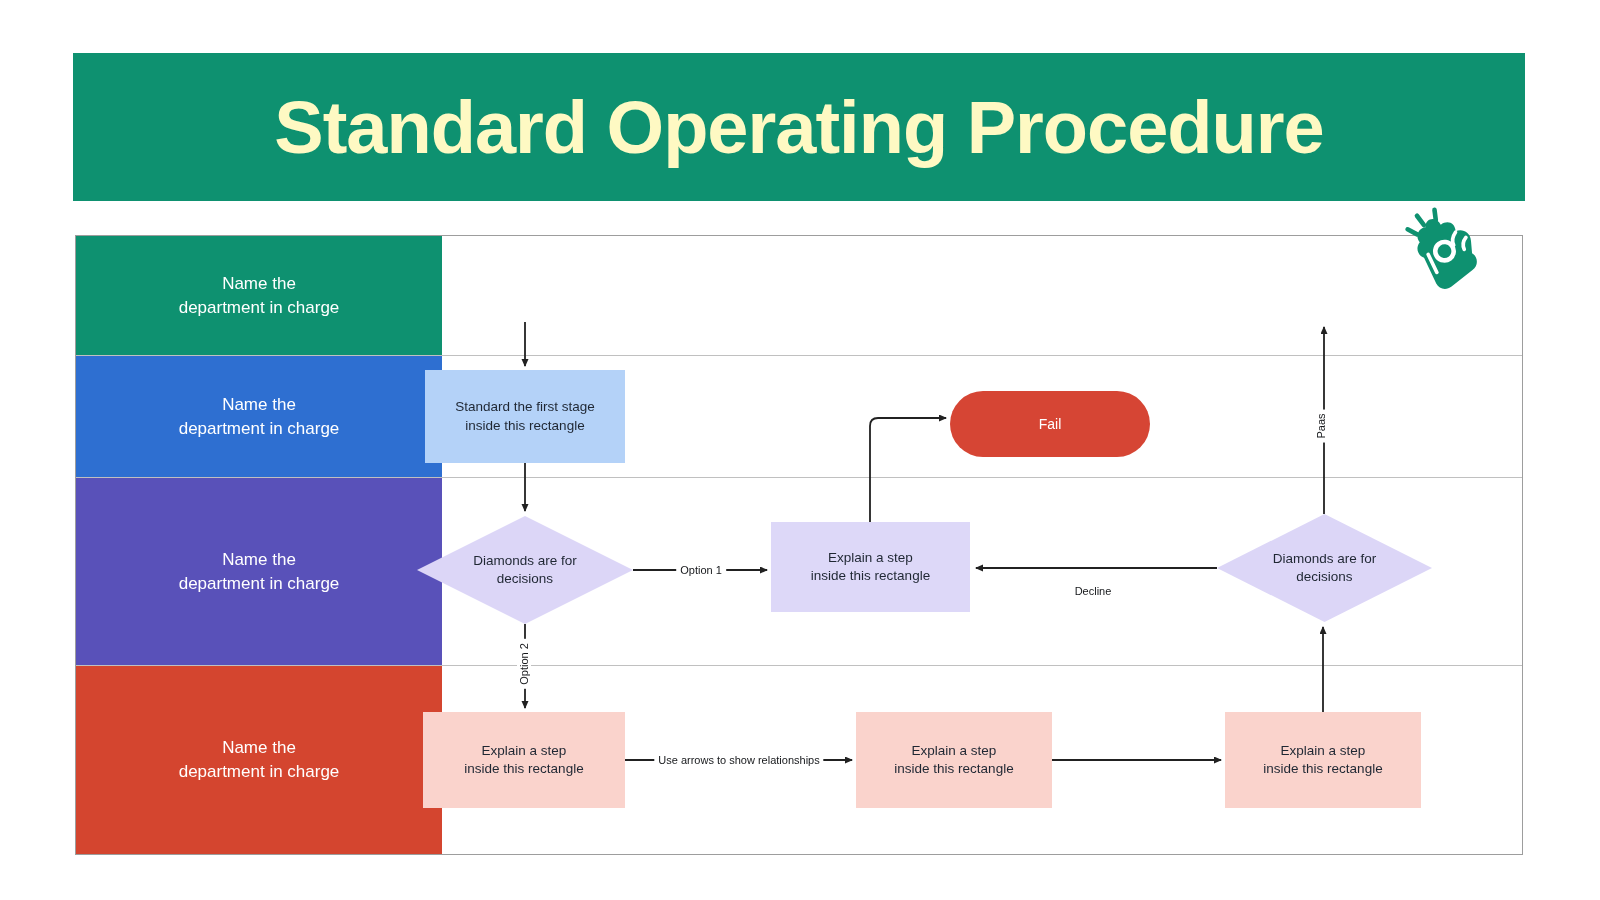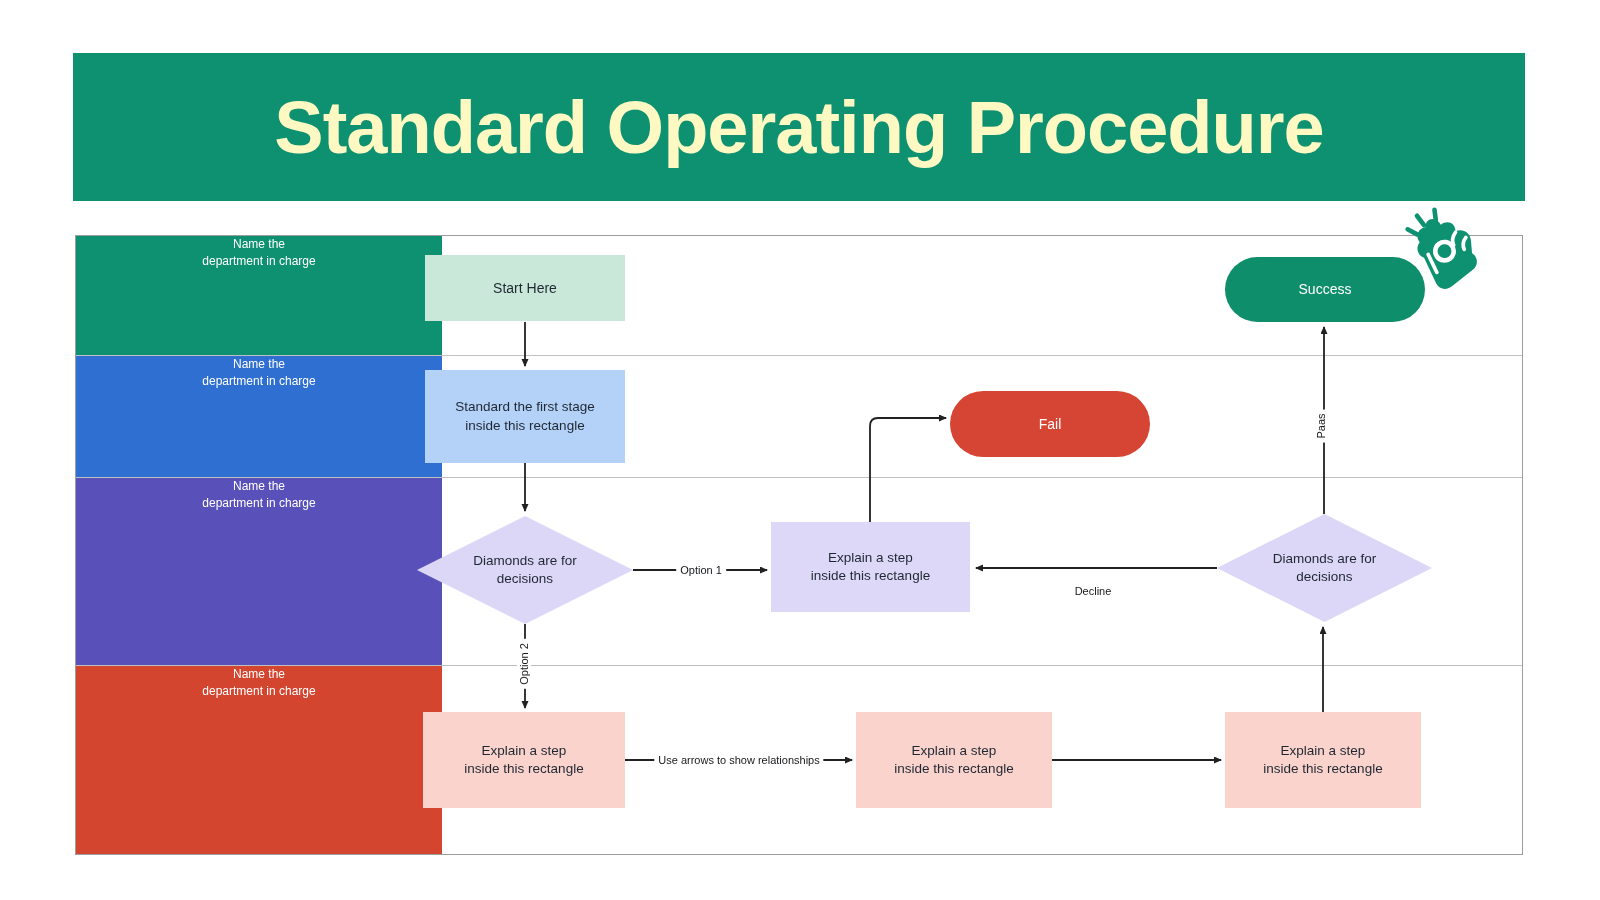--- a/index.html
+++ b/index.html
@@ -12,22 +12,22 @@
   .banner h1{margin:0;color:#fef9c3;font-size:74px;font-weight:bold;letter-spacing:-1px;
     font-family:"Liberation Sans", sans-serif;}
 
   
   .table{position:absolute;left:75px;top:235px;width:1448px;height:620px;
     border:1px solid #9d9d9d;box-sizing:border-box;background:#ffffff;}
   .row{position:relative;width:100%;box-sizing:border-box;border-bottom:1px solid #c0c0c0;}
   .row:last-child{border-bottom:none;}
   .row1{height:120px;} .row2{height:122px;} .row3{height:188px;} .row4{height:188px;}
   .lane-cell{position:absolute;left:0;top:0;bottom:0;width:366px;display:flex;
-    justify-content:center;text-align:center;color:#ffffff;
-    font-size:12px;line-height:1.4;}
+    align-items:center;justify-content:center;text-align:center;color:#ffffff;
+    font-size:17px;line-height:1.4;}
   .lane-cell .lane-text span{display:block;}
   .lane-g{background:#0E9170;} .lane-b{background:#2E6FD1;}
   .lane-p{background:#5951B9;} .lane-r{background:#D4452F;}
 
   
   .node{position:absolute;display:flex;align-items:center;justify-content:center;
     text-align:center;font-size:13.5px;color:#1f2733;line-height:1.35;z-index:2;}
   .node .nl span{display:block;}
   #node-start{left:425px;top:255px;width:200px;height:66px;background:#C9E8D9;font-size:14px;}
   #node-stage{left:425px;top:370px;width:200px;height:93px;background:#B4D2F8;}
@@ -95,25 +95,20 @@
     <div class="row row4">
       <div class="lane-cell lane-r">
         <div class="lane-text">
           <span>Name the</span>
             <span>department in charge</span>
         </div>
       </div>
     </div>
   </div>
 
-  <div class="node" id="node-start">
-    <div class="nl">
-        <span>Start Here</span>
-      </div>
-  </div>
 
   <div class="node" id="node-stage">
     <div class="nl">
       <span>Standard the first stage</span>
         <span>inside this rectangle</span>
     </div>
   </div>
 
   <div class="node" id="node-dleft">
     <div class="nl">
@@ -128,25 +123,20 @@
         <span>inside this rectangle</span>
     </div>
   </div>
 
   <div class="node" id="node-fail">
     <div class="nl">
         <span>Fail</span>
       </div>
   </div>
 
-  <div class="node" id="node-success">
-    <div class="nl">
-        <span>Success</span>
-      </div>
-  </div>
 
   <div class="node" id="node-dright">
     <div class="nl">
       <span>Diamonds are for</span>
         <span>decisions</span>
     </div>
   </div>
 
   <div class="node" id="node-p1">
     <div class="nl">

